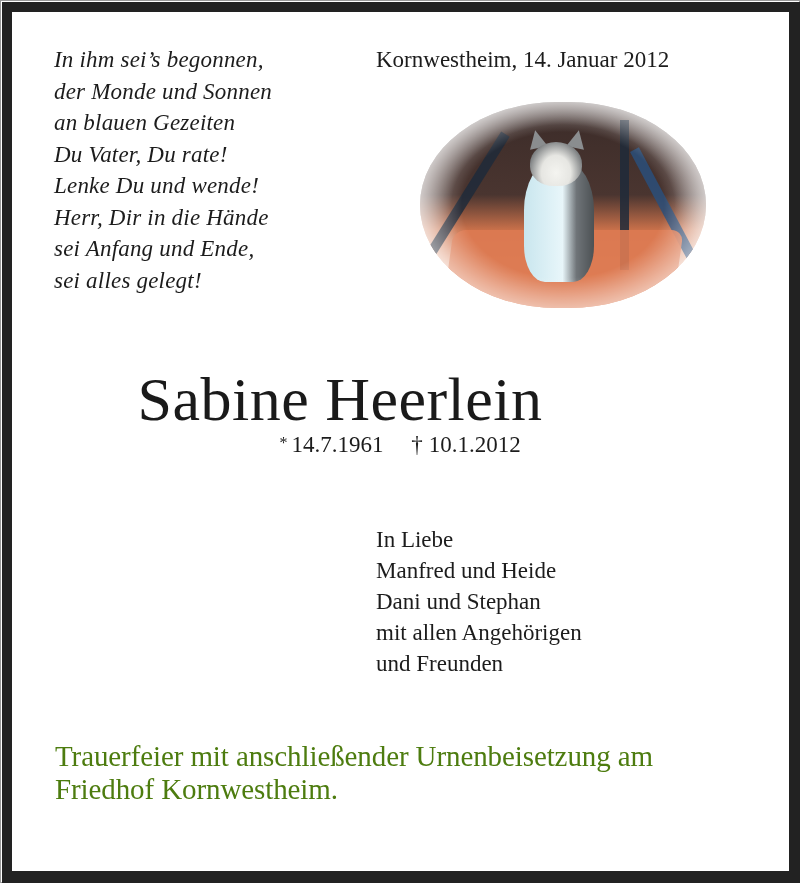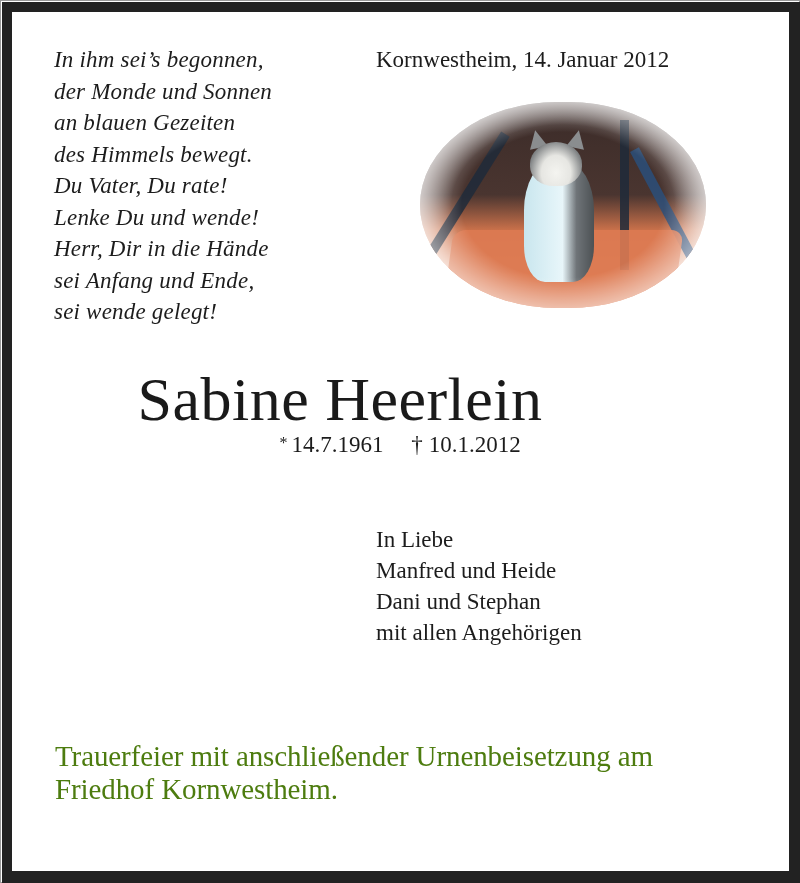--- a/index.html
+++ b/index.html
@@ -168,26 +168,25 @@
 <body>
 
 <div class="frame">
   <div class="frame-inner"></div>
 </div>
 
 <div class="poem">
   <span class="poem-line">In ihm sei’s begonnen,</span>
   <span class="poem-line">der Monde und Sonnen</span>
   <span class="poem-line">an blauen Gezeiten</span>
-  <span class="poem-line">des Himmels bewegt.</span>
   <span class="poem-line">Du Vater, Du rate!</span>
   <span class="poem-line">Lenke Du und wende!</span>
   <span class="poem-line">Herr, Dir in die Hände</span>
   <span class="poem-line">sei Anfang und Ende,</span>
-  <span class="poem-line">sei wende gelegt!</span>
+  <span class="poem-line">sei alles gelegt!</span>
 </div>
 
 <div class="place-date">Kornwestheim, 14. Januar 2012</div>
 
 <div class="photo" title="Tabby-and-white cat sitting on an orange cushion, oval vignette">
   <div class="pole-a"></div>
   <div class="pole-b"></div>
   <div class="pole-c"></div>
   <div class="cushion"></div>
   <div class="cat-body"></div>
@@ -202,18 +201,19 @@
 <div class="life-dates">
   <span class="born"><span class="sym-born">*</span><span>14.7.1961</span></span>
   <span><span class="sym-died">†</span><span>10.1.2012</span></span>
 </div>
 
 <div class="family">
   <span class="family-line">In Liebe</span>
   <span class="family-line">Manfred und Heide</span>
   <span class="family-line">Dani und Stephan</span>
   <span class="family-line">mit allen Angehörigen</span>
+  <span class="family-line">und Freunden</span>
 </div>
 
 <div class="funeral">
   <span class="funeral-line">Trauerfeier mit anschließender Urnenbeisetzung am</span>
   <span class="funeral-line">Friedhof Kornwestheim.</span>
 </div>
 
 </body></html>

